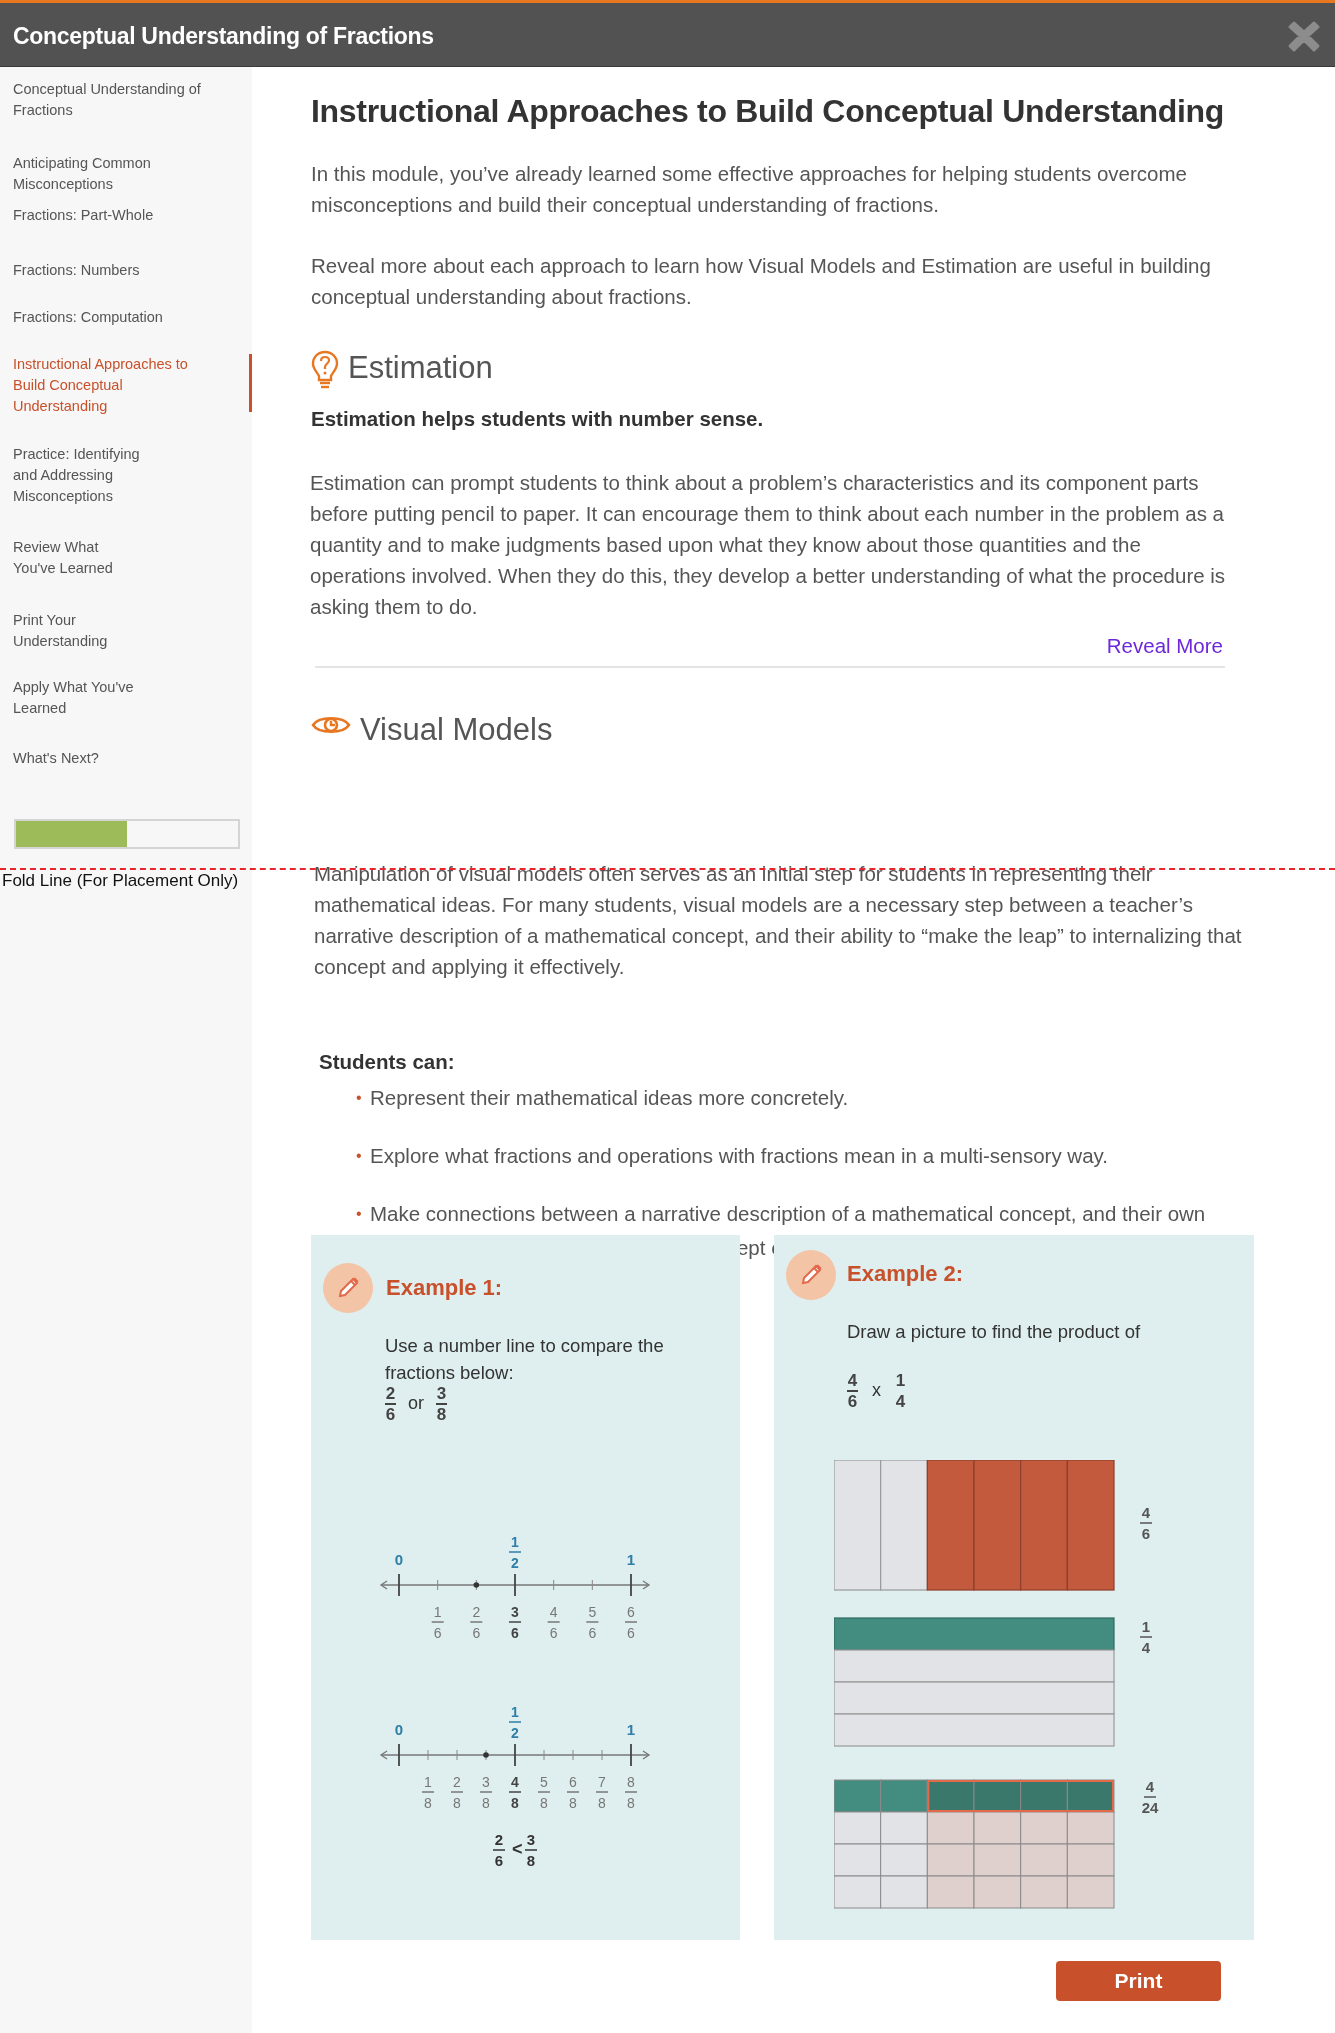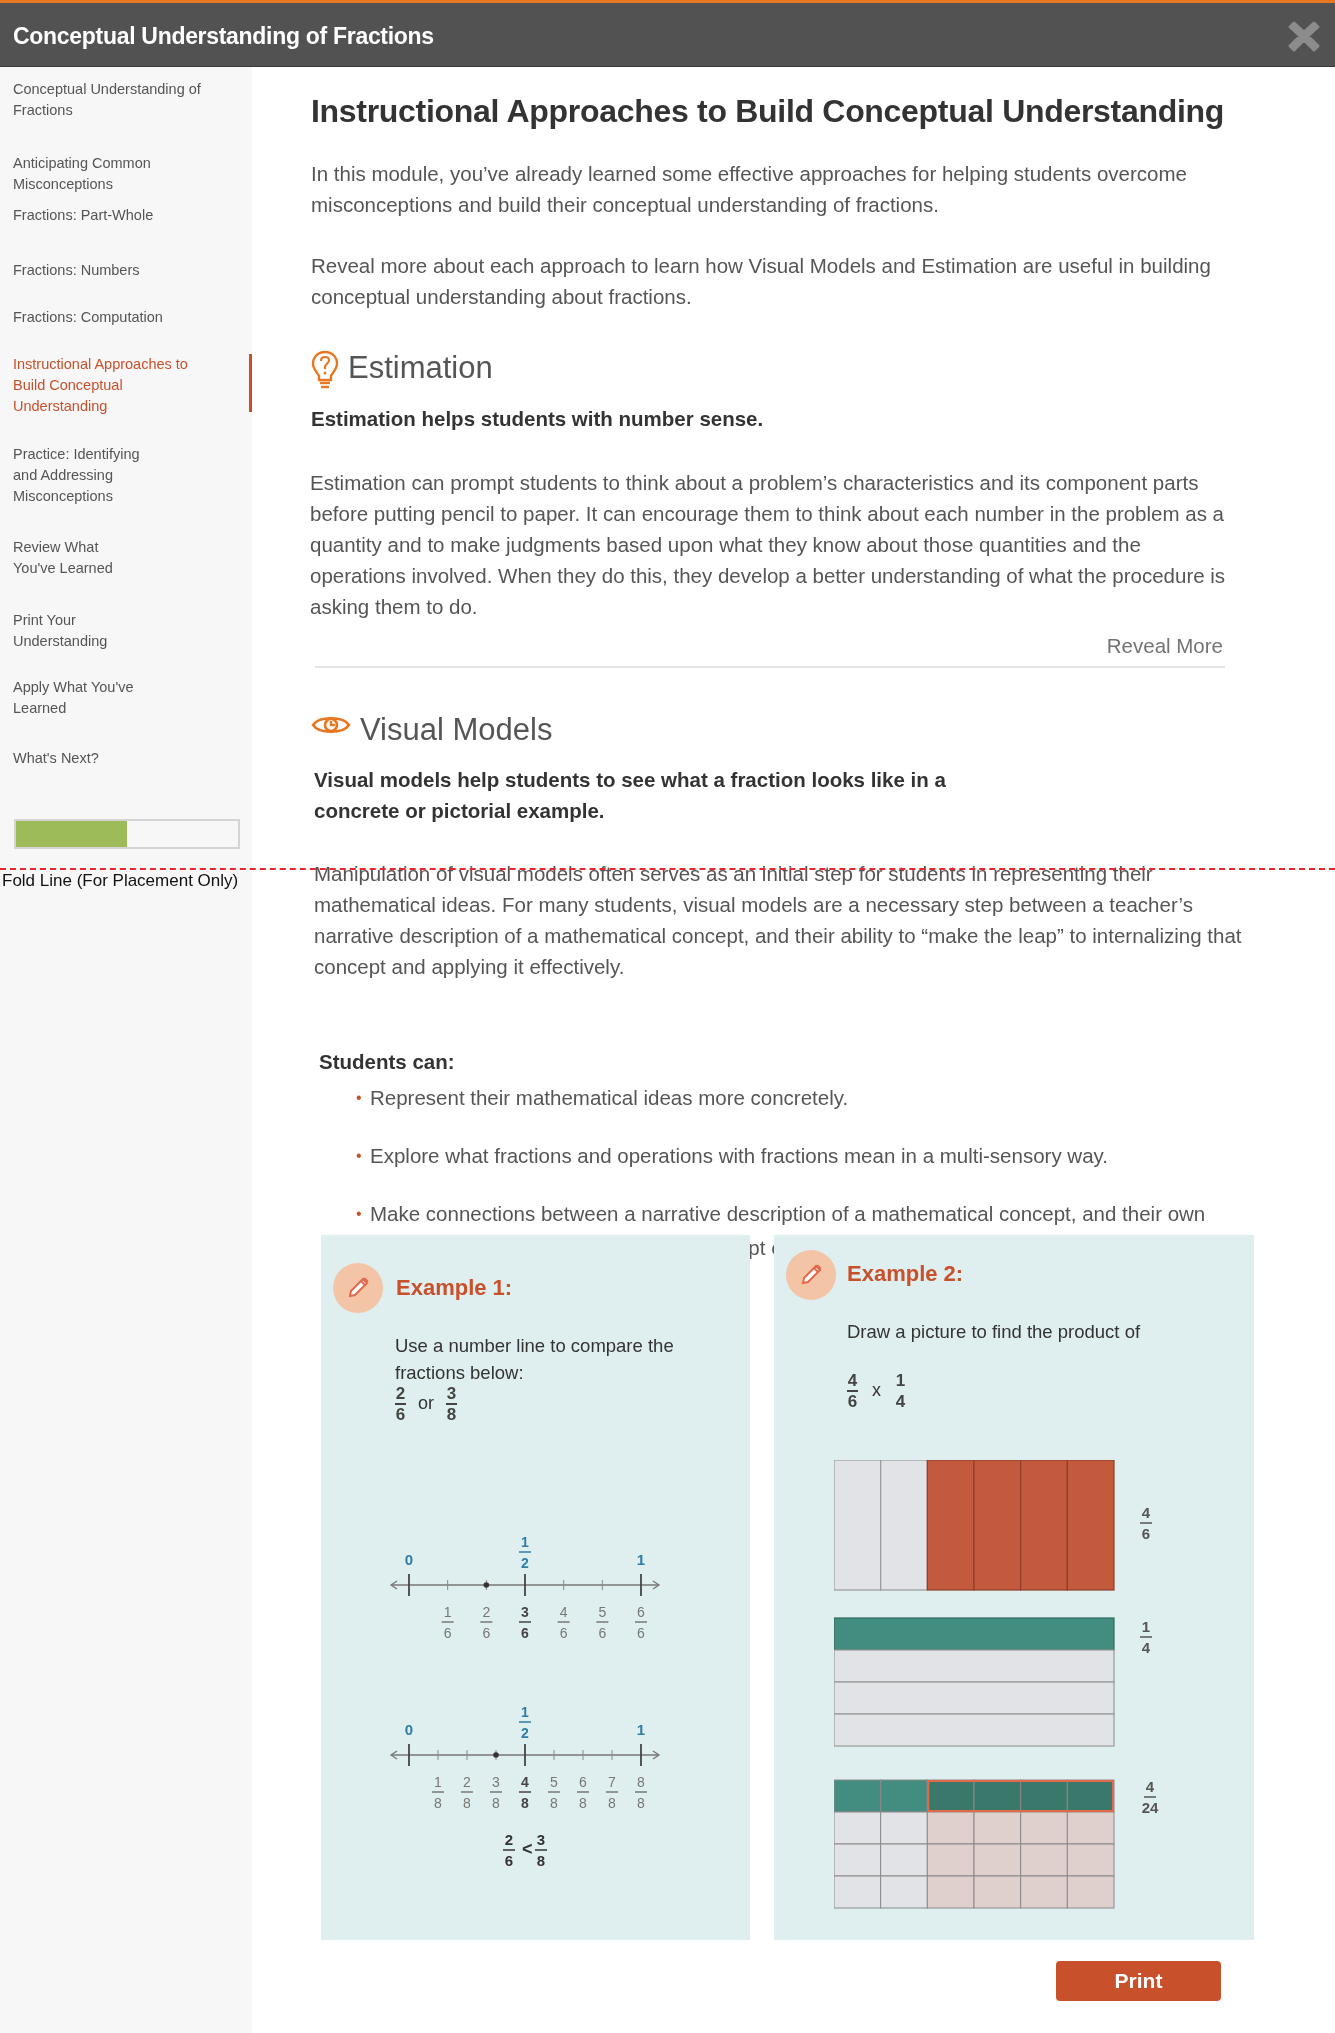--- a/index.html
+++ b/index.html
@@ -20,30 +20,30 @@
   .fold-line { position: absolute; left: 0; top: 868px; width: 1335px; height: 0; border-top: 2px dashed #e8262b; z-index: 5; }
   .fold-label { position: absolute; left: 2px; top: 871px; font-size: 17px; color: #111; z-index: 5; }
 
   .main { position: absolute; left: 252px; top: 67px; width: 1083px; height: 1966px; }
   .page-title { position: absolute; left: 59px; top: 26px; font-size: 32px; color: #333; letter-spacing: -0.3px; }
   .para { position: absolute; left: 59px; width: 930px; font-size: 20.5px; line-height: 31px; color: #555; }
 
   .section-head { position: absolute; font-size: 31px; color: #555; display: flex; align-items: flex-start; }
   .section-head svg { margin-right: 9px; }
   .bold-lead { position: absolute; font-size: 20.5px; line-height: 31px; font-weight: bold; color: #333; }
-  .reveal { position: absolute; right: 112px; top: 569px; font-size: 20.5px; color: #737373; cursor: pointer; }
+  .reveal { position: absolute; right: 112px; top: 569px; font-size: 20.5px; color: #6d28d9; cursor: pointer; }
   .divider { position: absolute; left: 63px; top: 600px; width: 910px; height: 2px; background: #e4e4e4; }
 
   .students-label { position: absolute; left: 67px; top: 958px; font-size: 20.5px; font-weight: bold; color: #333; }
   .bullets { position: absolute; left: 118px; top: 997px; width: 880px; list-style: none; }
   .bullets li { position: relative; font-size: 20.5px; line-height: 34px; color: #555; margin-bottom: 0; margin-top: 24px; }
   .bullets li::before { content: "•"; position: absolute; left: -14px; color: #c8502a; font-size: 16px; }
 
   .card { position: absolute; top: 1168px; background: #dfeeee; height: 705px; }
-  .card.c1 { left: 69px; width: 429px; }
+  .card.c1 { left: 59px; width: 429px; }
   .card.c2 { left: 522px; width: 480px; }
   .card .pencil { position: absolute; width: 50px; height: 50px; border-radius: 50%; background: #f4c4a6; display: flex; align-items: center; justify-content: center; }
   .card .ex-title { position: absolute; font-size: 22px; font-weight: bold; color: #c8502a; }
   .card .ex-text { position: absolute; font-size: 18.5px; line-height: 27px; color: #333; width: 320px; }
   .frac { display: inline-flex; flex-direction: column; align-items: center; font-size: 17px; line-height: 17px; font-weight: bold; color: #444; vertical-align: middle; }
   .frac .bar { width: 11px; height: 1.5px; background: #444; margin: 1px 0; }
   .frac-row { position: absolute; display: flex; align-items: center; gap: 12px; font-size: 18px; color: #333; }
 
   .print-btn { position: absolute; left: 804px; top: 1894px; width: 165px; height: 40px; background: #c8502a; border-radius: 4px; color: #fff; font-size: 21px; font-weight: bold; display: flex; align-items: center; justify-content: center; cursor: pointer; border: none; }
 </style>
@@ -101,21 +101,20 @@
   <div class="divider" style="top:599px"></div>
 
   <div class="section-head" style="left:59px;top:645px">
     <svg width="40" height="26" viewBox="0 0 40 26">
       <path d="M2 13 C8 4 32 4 38 13 C32 22 8 22 2 13 Z" fill="none" stroke="#e87722" stroke-width="2.6"></path>
       <circle cx="20" cy="13" r="6" fill="none" stroke="#e87722" stroke-width="2.6"></circle>
       <path d="M20 9 L20 13 L24 13" fill="none" stroke="#e87722" stroke-width="2.4"></path>
     </svg>
     <span>Visual Models</span>
   </div>
-  <p class="bold-lead" style="left:62px;top:697px;width:640px">Visual models help students to see what a fraction looks like in a concrete or pictorial example.</p>
   <p class="para" style="left:62px;top:791px;width:930px">Manipulation of visual models often serves as an initial step for students in representing their mathematical ideas. For many students, visual models are a necessary step between a teacher’s narrative description of a mathematical concept, and their ability to “make the leap” to internalizing that concept and applying it effectively.</p>
 
   <p class="students-label" style="top:983px">Students can:</p>
   <ul class="bullets" style="top:990px">
     <li>Represent their mathematical ideas more concretely.</li>
     <li>Explore what fractions and operations with fractions mean in a multi-sensory way.</li>
     <li>Make connections between a narrative description of a mathematical concept, and their own ability to understand and apply that concept effectively.</li>
   </ul>
 
   <div class="card c1" style="top:1168px">

